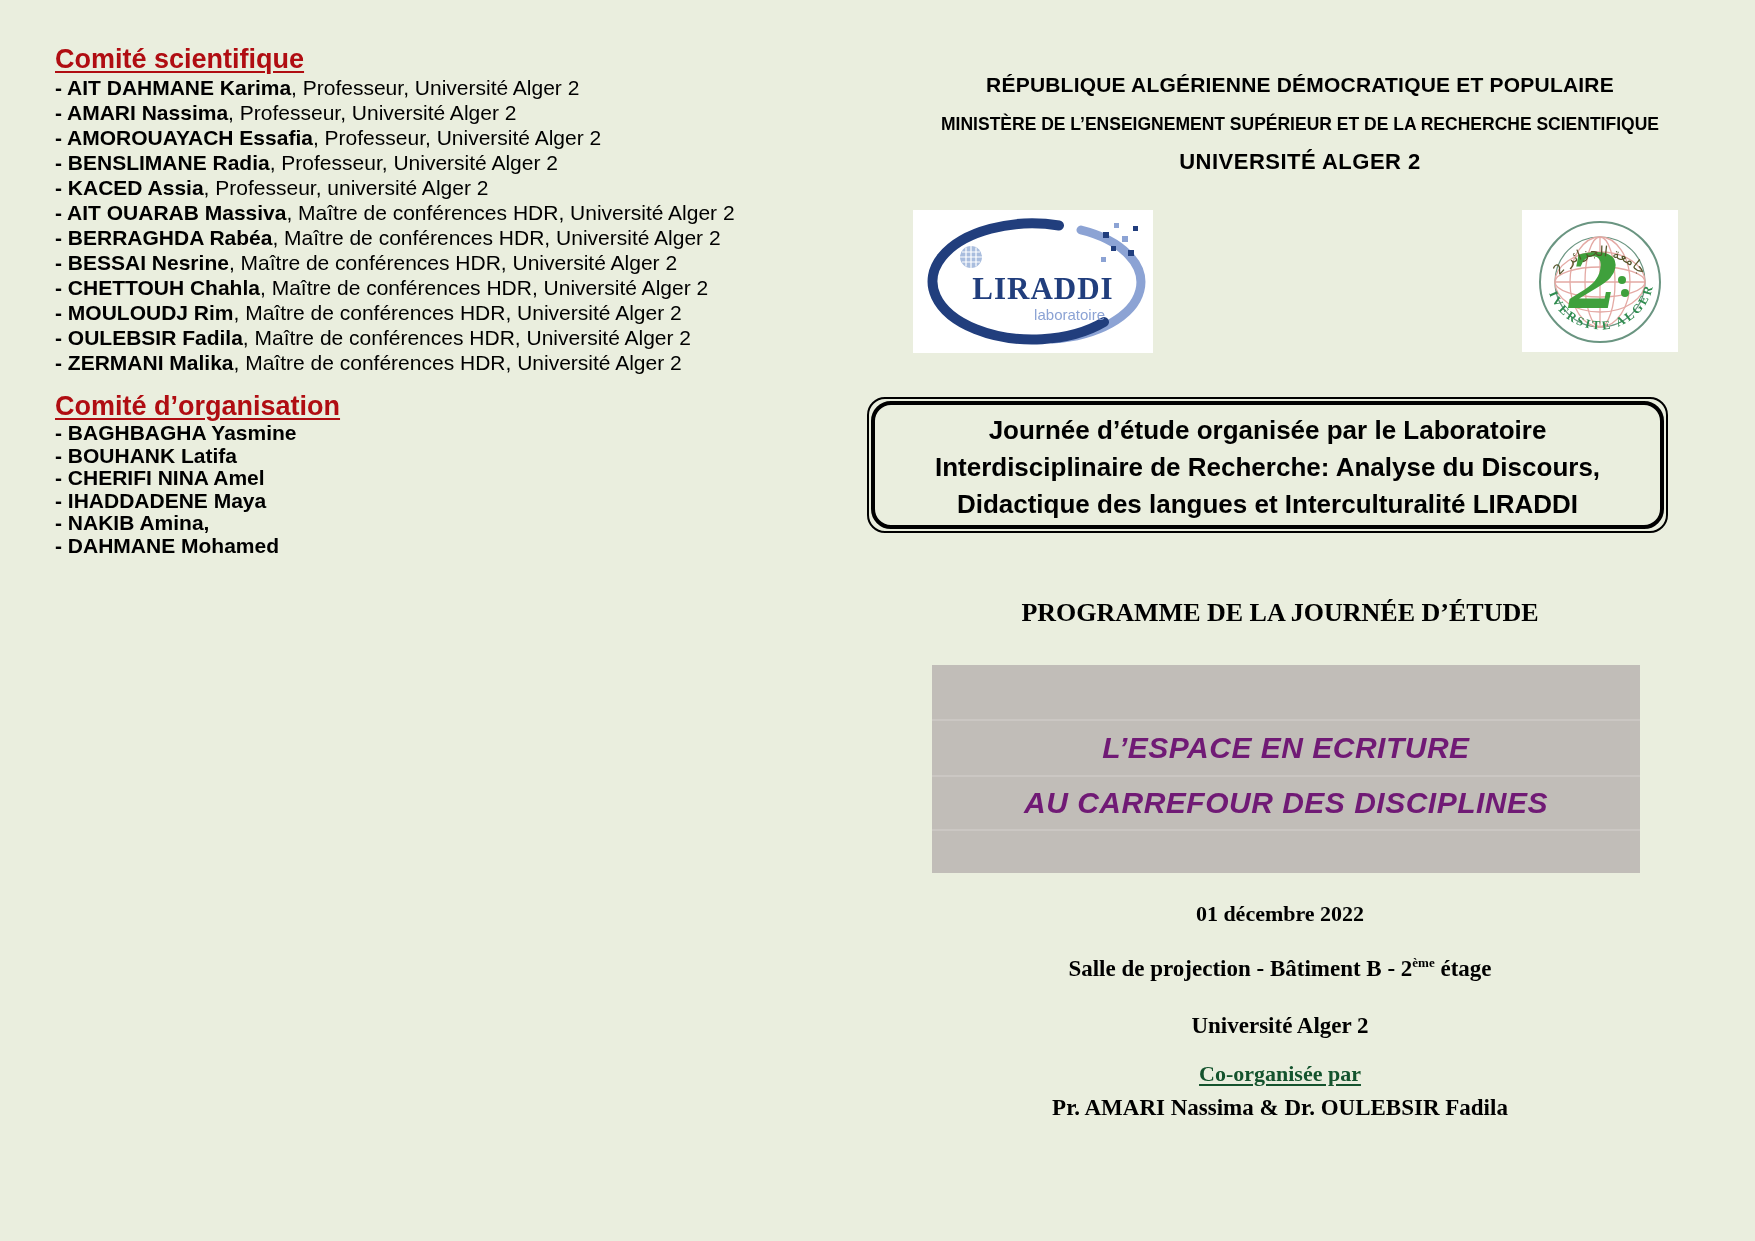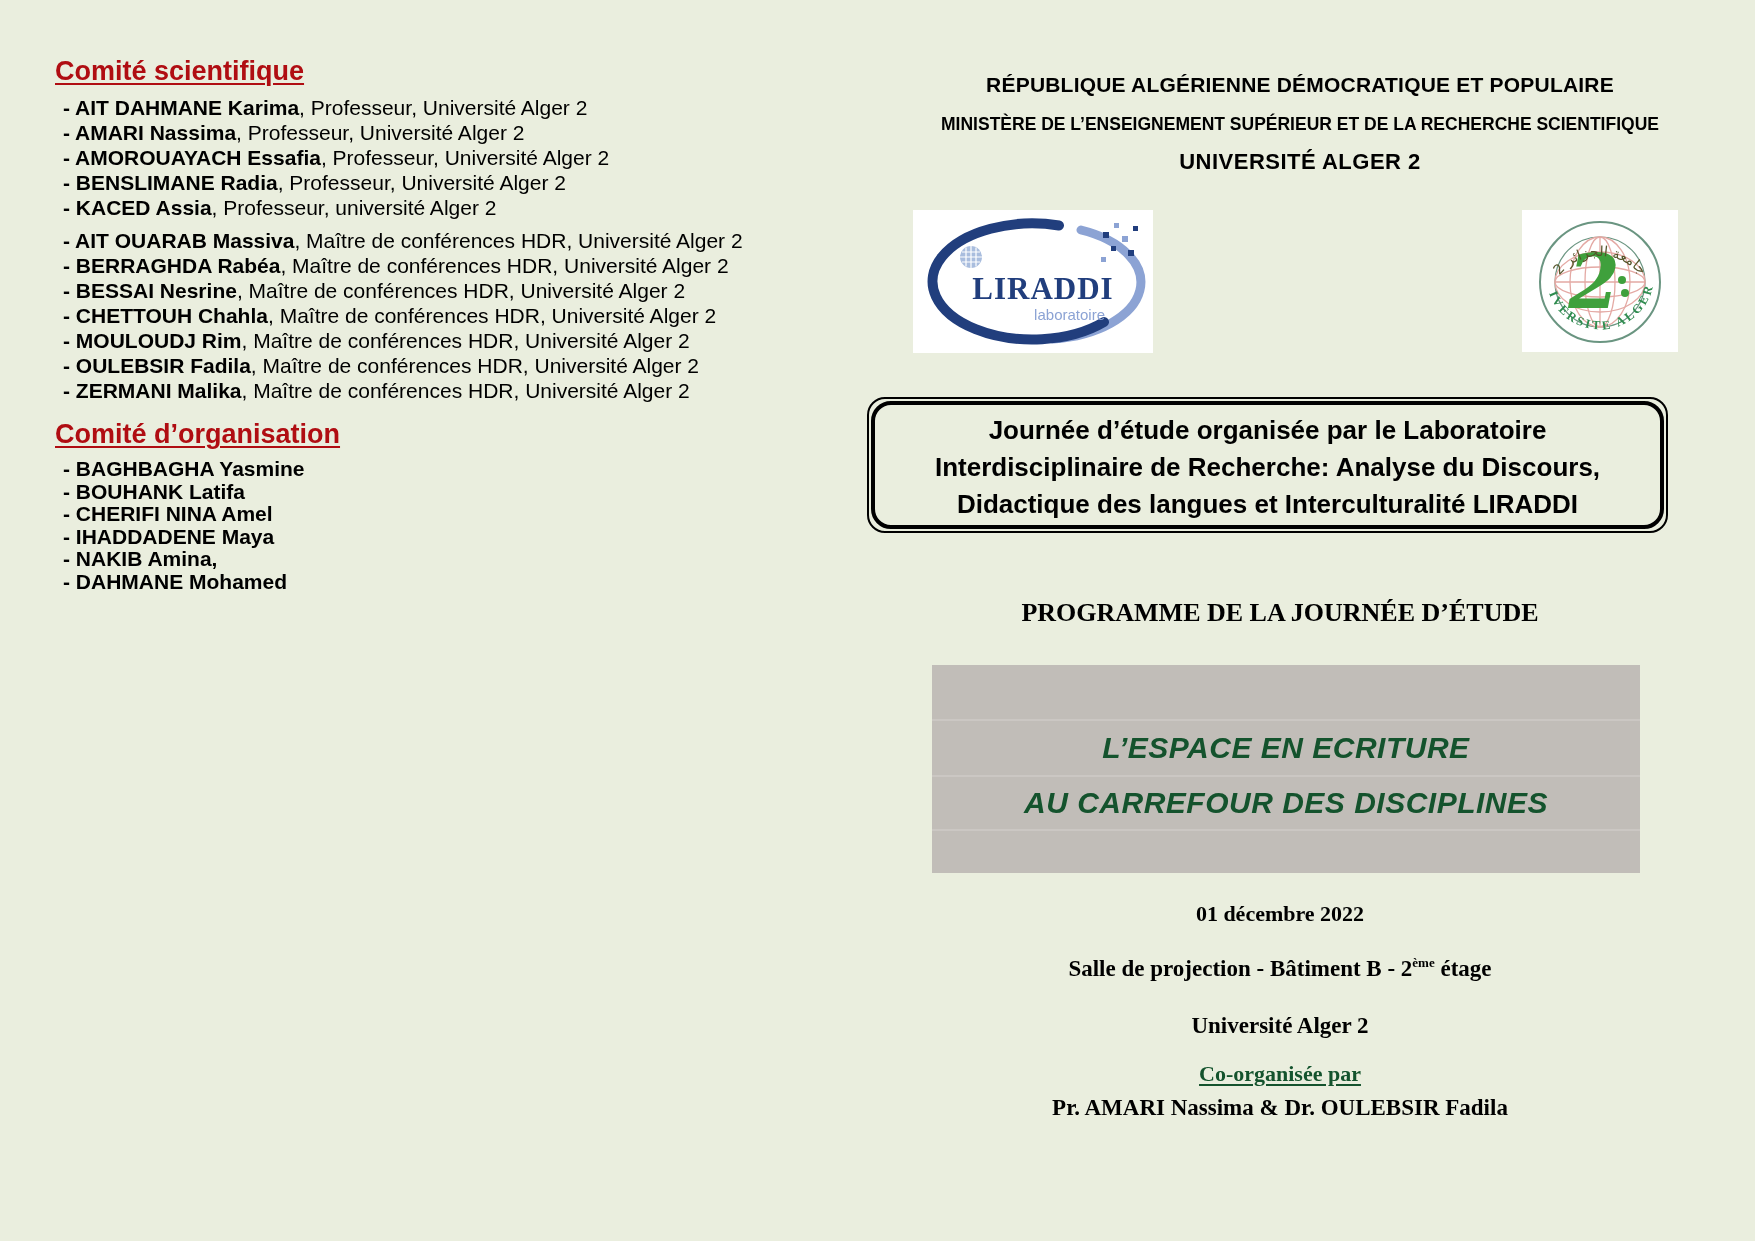--- a/index.html
+++ b/index.html
@@ -5,26 +5,26 @@
   html,body{margin:0;padding:0;}
   .page{
     position:relative;
     width:1755px;height:1241px;
     background:#EAEEDE;
     font-family:"Liberation Sans", sans-serif;
     color:#000;
     overflow:hidden;
   }
   
-  .left-col{position:absolute;left:55px;top:56px;width:710px;}
+  .left-col{position:absolute;left:55px;top:44px;width:710px;}
   .committee-title{
     margin:0;font-size:27px;font-weight:bold;color:#B00D12;
     text-decoration:underline;text-decoration-thickness:2px;text-underline-offset:3px;
   }
-  .left-col ul{list-style:none;margin:8px;padding:0;font-size:21px;}
+  .left-col ul{list-style:none;margin:0;padding:0;font-size:21px;}
   .left-col li{white-space:nowrap;}
   .prof-list{margin-top:14px;line-height:25px;}
   .hdr-list{margin-top:25px;line-height:25px;}
   .org-title{margin-top:16px;}
   .org-list{margin-top:10px;line-height:22.5px;font-weight:bold;}
   .member-name{font-weight:bold;}
 
   
   .right-head{position:absolute;left:830px;top:0;width:940px;text-align:center;font-weight:bold;}
   .gov1{margin-top:73px;font-size:21px;letter-spacing:0.2px;}
@@ -58,21 +58,21 @@
   .gray-box{
     position:absolute;left:932px;top:665px;width:708px;height:208px;
     background:#C1BDB8;display:flex;flex-direction:column;box-sizing:border-box;
   }
   .gb-row{display:flex;align-items:center;justify-content:center;box-sizing:border-box;}
   .gb-sp1{height:54px;}
   .gb-t1{height:56px;border-top:2px solid #CBC7C3;}
   .gb-t2{height:54px;border-top:2px solid #CBC7C3;}
   .gb-sp2{flex:1;border-top:2px solid #CBC7C3;}
   .red-title{
-    font-style:italic;font-weight:bold;font-size:30px;color:#14532d;letter-spacing:0.5px;
+    font-style:italic;font-weight:bold;font-size:30px;color:#701a75;letter-spacing:0.5px;
     font-family:"Liberation Sans", sans-serif;
   }
   .date-line{top:901px;font-size:22px;}
   .venue-line{top:955px;font-size:23px;}
   .venue-line sup{font-size:13px;}
   .univ-line{top:1013px;font-size:23px;}
   .coorg-line{
     top:1061px;font-size:22px;color:#14532d;
     text-decoration:underline;text-decoration-thickness:2px;text-underline-offset:3px;
   }

